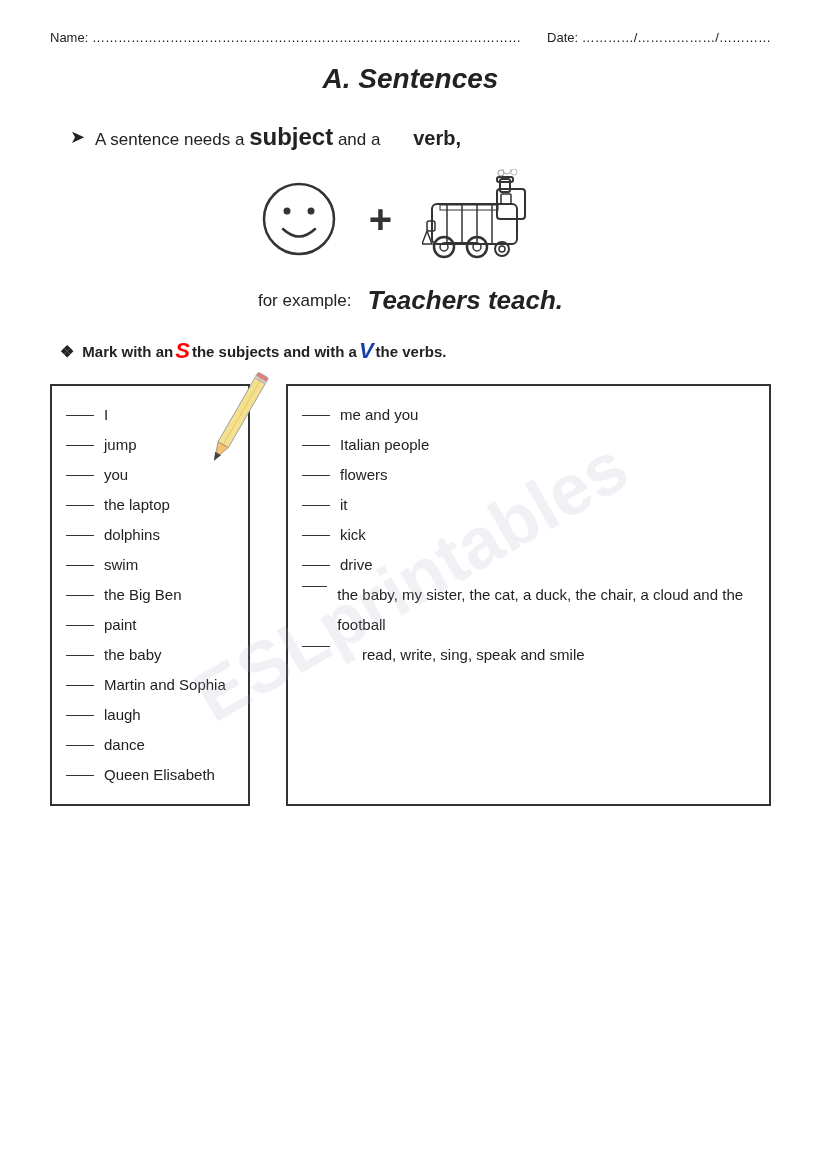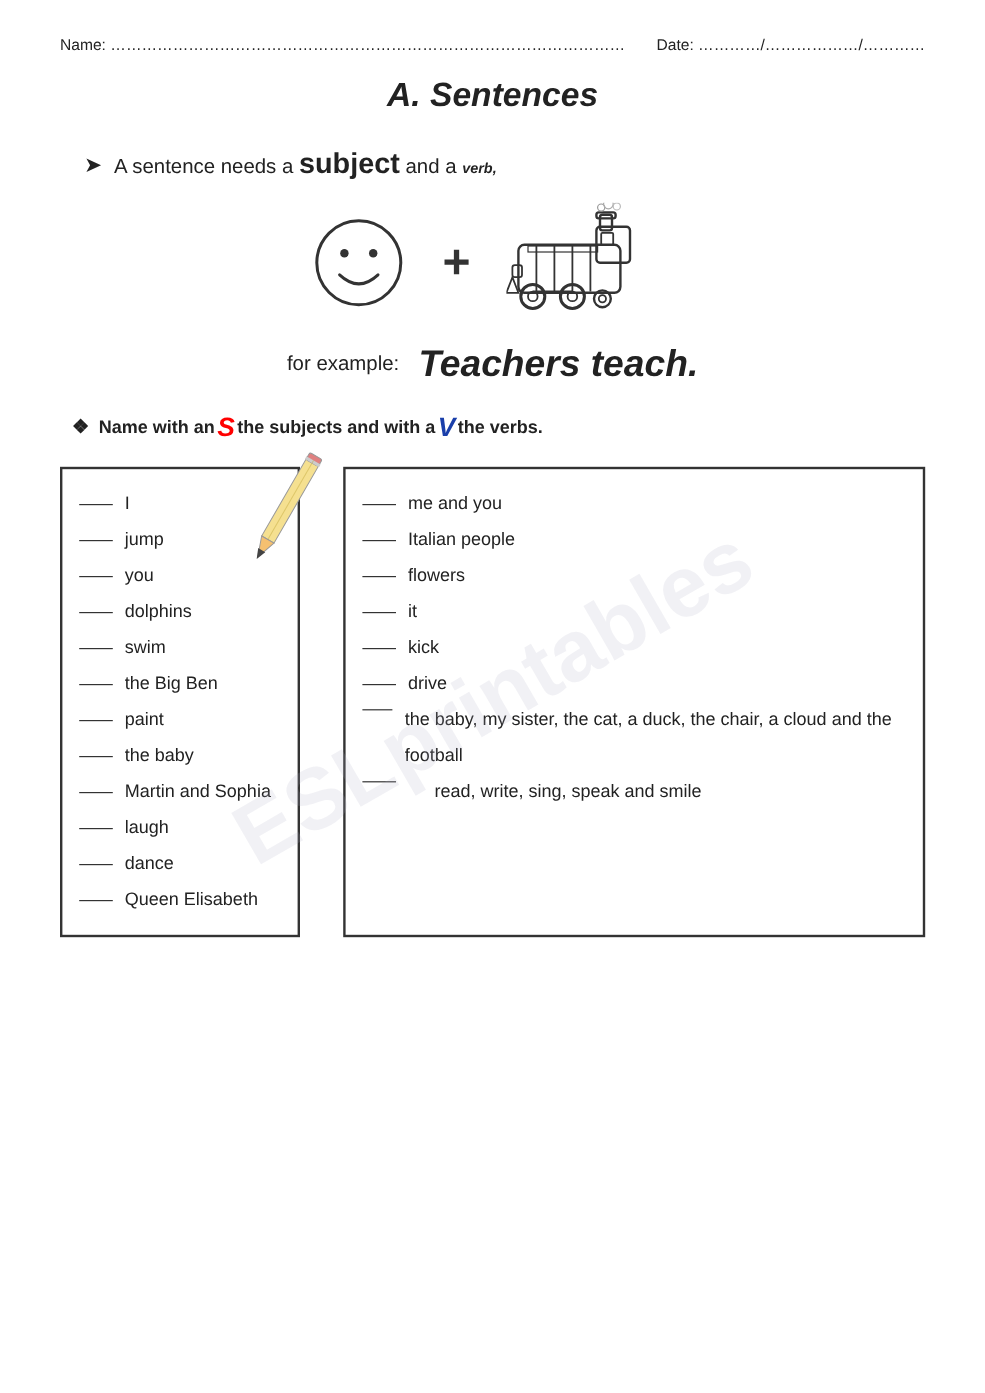--- a/index.html
+++ b/index.html
@@ -35,22 +35,22 @@
     .rule-text .arrow {
       font-size: 18px;
       margin-right: 10px;
     }
     .subject-word {
       font-weight: bold;
       font-size: 24px;
     }
     .verb-word {
       font-weight: bold;
-      font-style: italic;
-      font-size: 12px;
+      font-size: 20px;
+      margin-left: 28px;
     }
     .icons-row {
       display: flex;
       align-items: center;
       justify-content: center;
       margin: 18px 0 8px 0;
       gap: 30px;
     }
     .smiley {
       width: 80px;
@@ -67,21 +67,21 @@
     }
     .example-row {
       display: flex;
       align-items: center;
       justify-content: center;
       margin: 16px 0 22px 0;
       font-size: 17px;
       gap: 16px;
     }
     .example-sentence {
-      font-size: 31px;
+      font-size: 26px;
       font-weight: bold;
       font-style: italic;
     }
     .instruction-row {
       display: flex;
       align-items: center;
       font-size: 15px;
       font-weight: bold;
       margin-bottom: 20px;
       margin-left: 10px;
@@ -211,41 +211,45 @@
   </svg>
 </div>
 
 <div class="example-row">
   <span style="font-size:17px;">for example:</span>
   <span class="example-sentence">Teachers  teach.</span>
 </div>
 
 <div class="instruction-row">
   <span class="diamond">❖</span>
-  <span>Name with an </span>
+  <span>Mark with an </span>
   <span class="s-letter">S</span>
   <span> the subjects and with a </span>
   <span class="v-letter">V</span>
   <span> the verbs.</span>
 </div>
 
 <div class="boxes-row">
 
   <div class="word-box">
     <div class="word-item">
         <span class="blank"></span>
         <span>I</span>
       </div>
     <div class="word-item">
         <span class="blank"></span>
         <span>jump</span>
       </div>
     <div class="word-item">
         <span class="blank"></span>
         <span>you</span>
+      </div>
+    <div class="word-item">
+        <span class="blank"></span>
+        <span>the laptop</span>
       </div>
     <div class="word-item">
         <span class="blank"></span>
         <span>dolphins</span>
       </div>
     <div class="word-item">
         <span class="blank"></span>
         <span>swim</span>
       </div>
     <div class="word-item">

